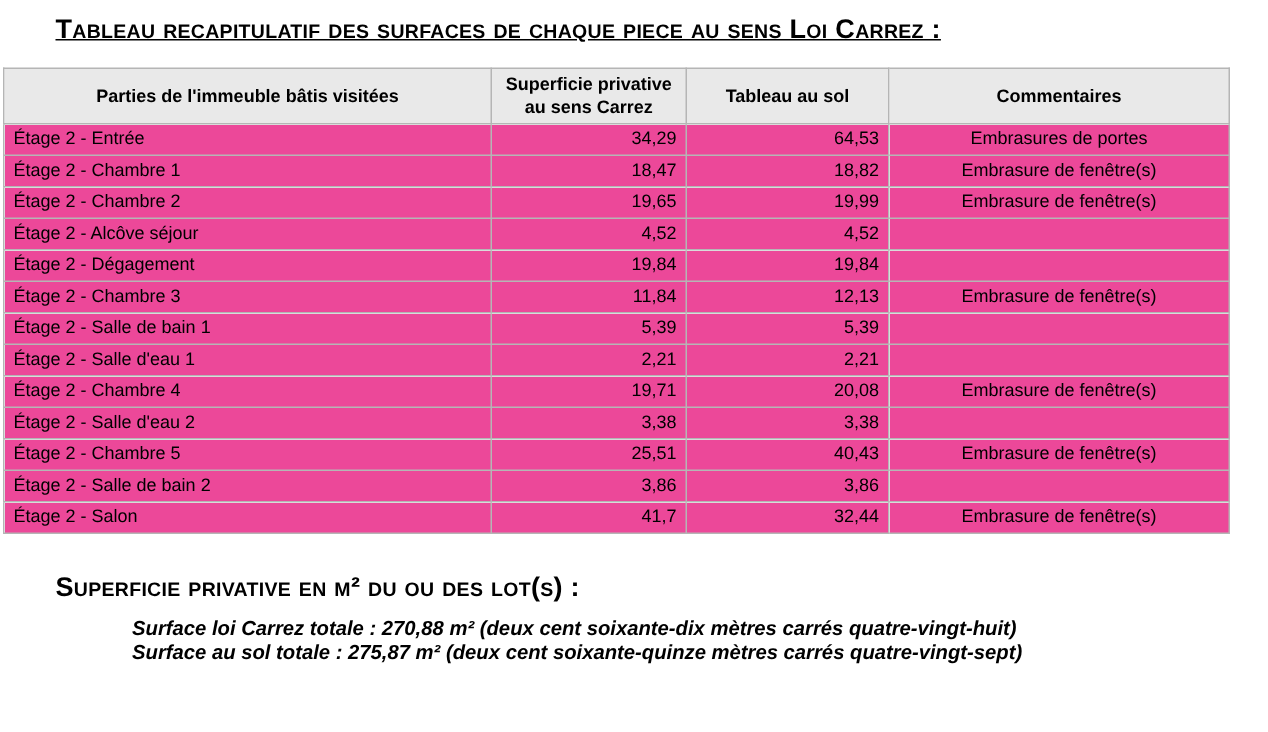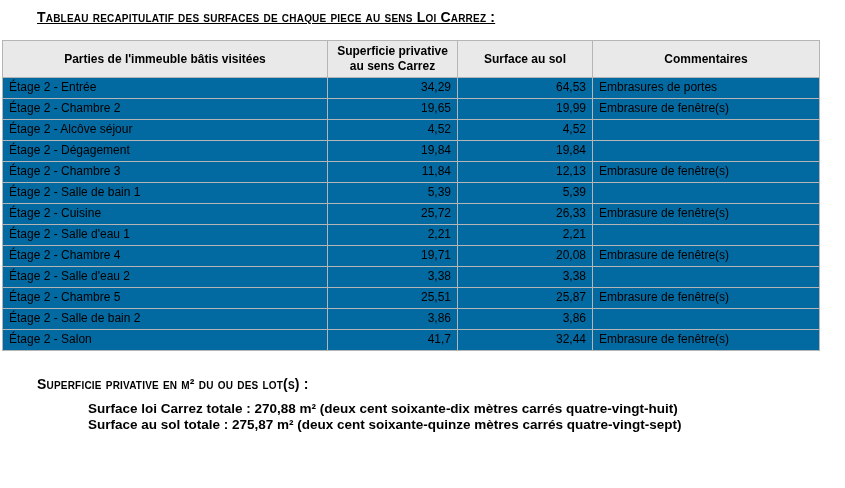--- a/index.html
+++ b/index.html
@@ -13,21 +13,21 @@
     color: #000000;
     overflow: hidden;
   }
   .page {
     position: relative;
     width: 845px;
     height: 488px;
   }
   .doc-title {
     margin: 9px 0 0 37px;
-    font-size: 14px;
+    font-size: 18px;
     font-weight: bold;
     font-variant: small-caps;
     text-decoration: underline;
     letter-spacing: 0.2px;
     white-space: nowrap;
   }
   table.surfaces {
     border-collapse: collapse;
     table-layout: fixed;
     margin: 15px 0 0 2px;
@@ -46,73 +46,79 @@
     vertical-align: middle;
     height: 37px;
     padding: 2px 4px;
     line-height: 1.25;
   }
   table.surfaces td {
     font-size: 12px;
     height: 21px;
     padding: 1px 6px;
     vertical-align: middle;
-    background: #0369a1;
+    background: #ec4899;
     line-height: 1.1;
     white-space: nowrap;
   }
   td.c-name   { text-align: left; }
   td.c-num    { text-align: right; }
-  td.c-comment{ }
+  td.c-comment{ text-align: center; }
   .summary-heading {
     margin: 25px 0 0 37px;
-    font-size: 14px;
+    font-size: 18px;
     font-weight: bold;
     font-variant: small-caps;
     letter-spacing: 0.2px;
     white-space: nowrap;
   }
   .totals {
     margin: 9px 0 0 88px;
     font-size: 13.5px;
     font-weight: bold;
     line-height: 1.22;
   }
-  .totals div { white-space: nowrap; }
+  .totals div { white-space: nowrap; font-style: italic; }
 </style>
 </head>
 <body>
 
 <div class="page">
 
   <div class="doc-title">Tableau recapitulatif des surfaces de chaque piece au sens Loi Carrez :</div>
 
   <table class="surfaces">
     <colgroup>
       <col style="width:325px">
       <col style="width:130px">
       <col style="width:135px">
       <col style="width:227px">
     </colgroup>
     <thead>
       <tr>
         <th>Parties de l'immeuble bâtis visitées</th>
         <th>Superficie privative au sens Carrez</th>
-        <th>Surface au sol</th>
+        <th>Tableau au sol</th>
         <th>Commentaires</th>
       </tr>
     </thead>
     <tbody id="table-body">
     <tr>
       <td class="c-name">Étage 2 - Entrée</td>
       <td class="c-num">34,29</td>
       <td class="c-num">64,53</td>
       <td class="c-comment">Embrasures de portes</td>
     </tr>
 
+    <tr>
+      <td class="c-name">Étage 2 - Chambre 1</td>
+      <td class="c-num">18,47</td>
+      <td class="c-num">18,82</td>
+      <td class="c-comment">Embrasure de fenêtre(s)</td>
+    </tr>
 
     <tr>
       <td class="c-name">Étage 2 - Chambre 2</td>
       <td class="c-num">19,65</td>
       <td class="c-num">19,99</td>
       <td class="c-comment">Embrasure de fenêtre(s)</td>
     </tr>
 
 
     <tr>
@@ -136,26 +142,20 @@
       <td class="c-comment">Embrasure de fenêtre(s)</td>
     </tr>
 
     <tr>
       <td class="c-name">Étage 2 - Salle de bain 1</td>
       <td class="c-num">5,39</td>
       <td class="c-num">5,39</td>
       <td class="c-comment"></td>
     </tr>
 
-    <tr>
-      <td class="c-name">Étage 2 - Cuisine</td>
-      <td class="c-num">25,72</td>
-      <td class="c-num">26,33</td>
-      <td class="c-comment">Embrasure de fenêtre(s)</td>
-    </tr>
 
     <tr>
       <td class="c-name">Étage 2 - Salle d'eau 1</td>
       <td class="c-num">2,21</td>
       <td class="c-num">2,21</td>
       <td class="c-comment"></td>
     </tr>
 
     <tr>
       <td class="c-name">Étage 2 - Chambre 4</td>
@@ -167,21 +167,21 @@
     <tr>
       <td class="c-name">Étage 2 - Salle d'eau 2</td>
       <td class="c-num">3,38</td>
       <td class="c-num">3,38</td>
       <td class="c-comment"></td>
     </tr>
 
     <tr>
       <td class="c-name">Étage 2 - Chambre 5</td>
       <td class="c-num">25,51</td>
-      <td class="c-num">25,87</td>
+      <td class="c-num">40,43</td>
       <td class="c-comment">Embrasure de fenêtre(s)</td>
     </tr>
 
     <tr>
       <td class="c-name">Étage 2 - Salle de bain 2</td>
       <td class="c-num">3,86</td>
       <td class="c-num">3,86</td>
       <td class="c-comment"></td>
     </tr>
 

